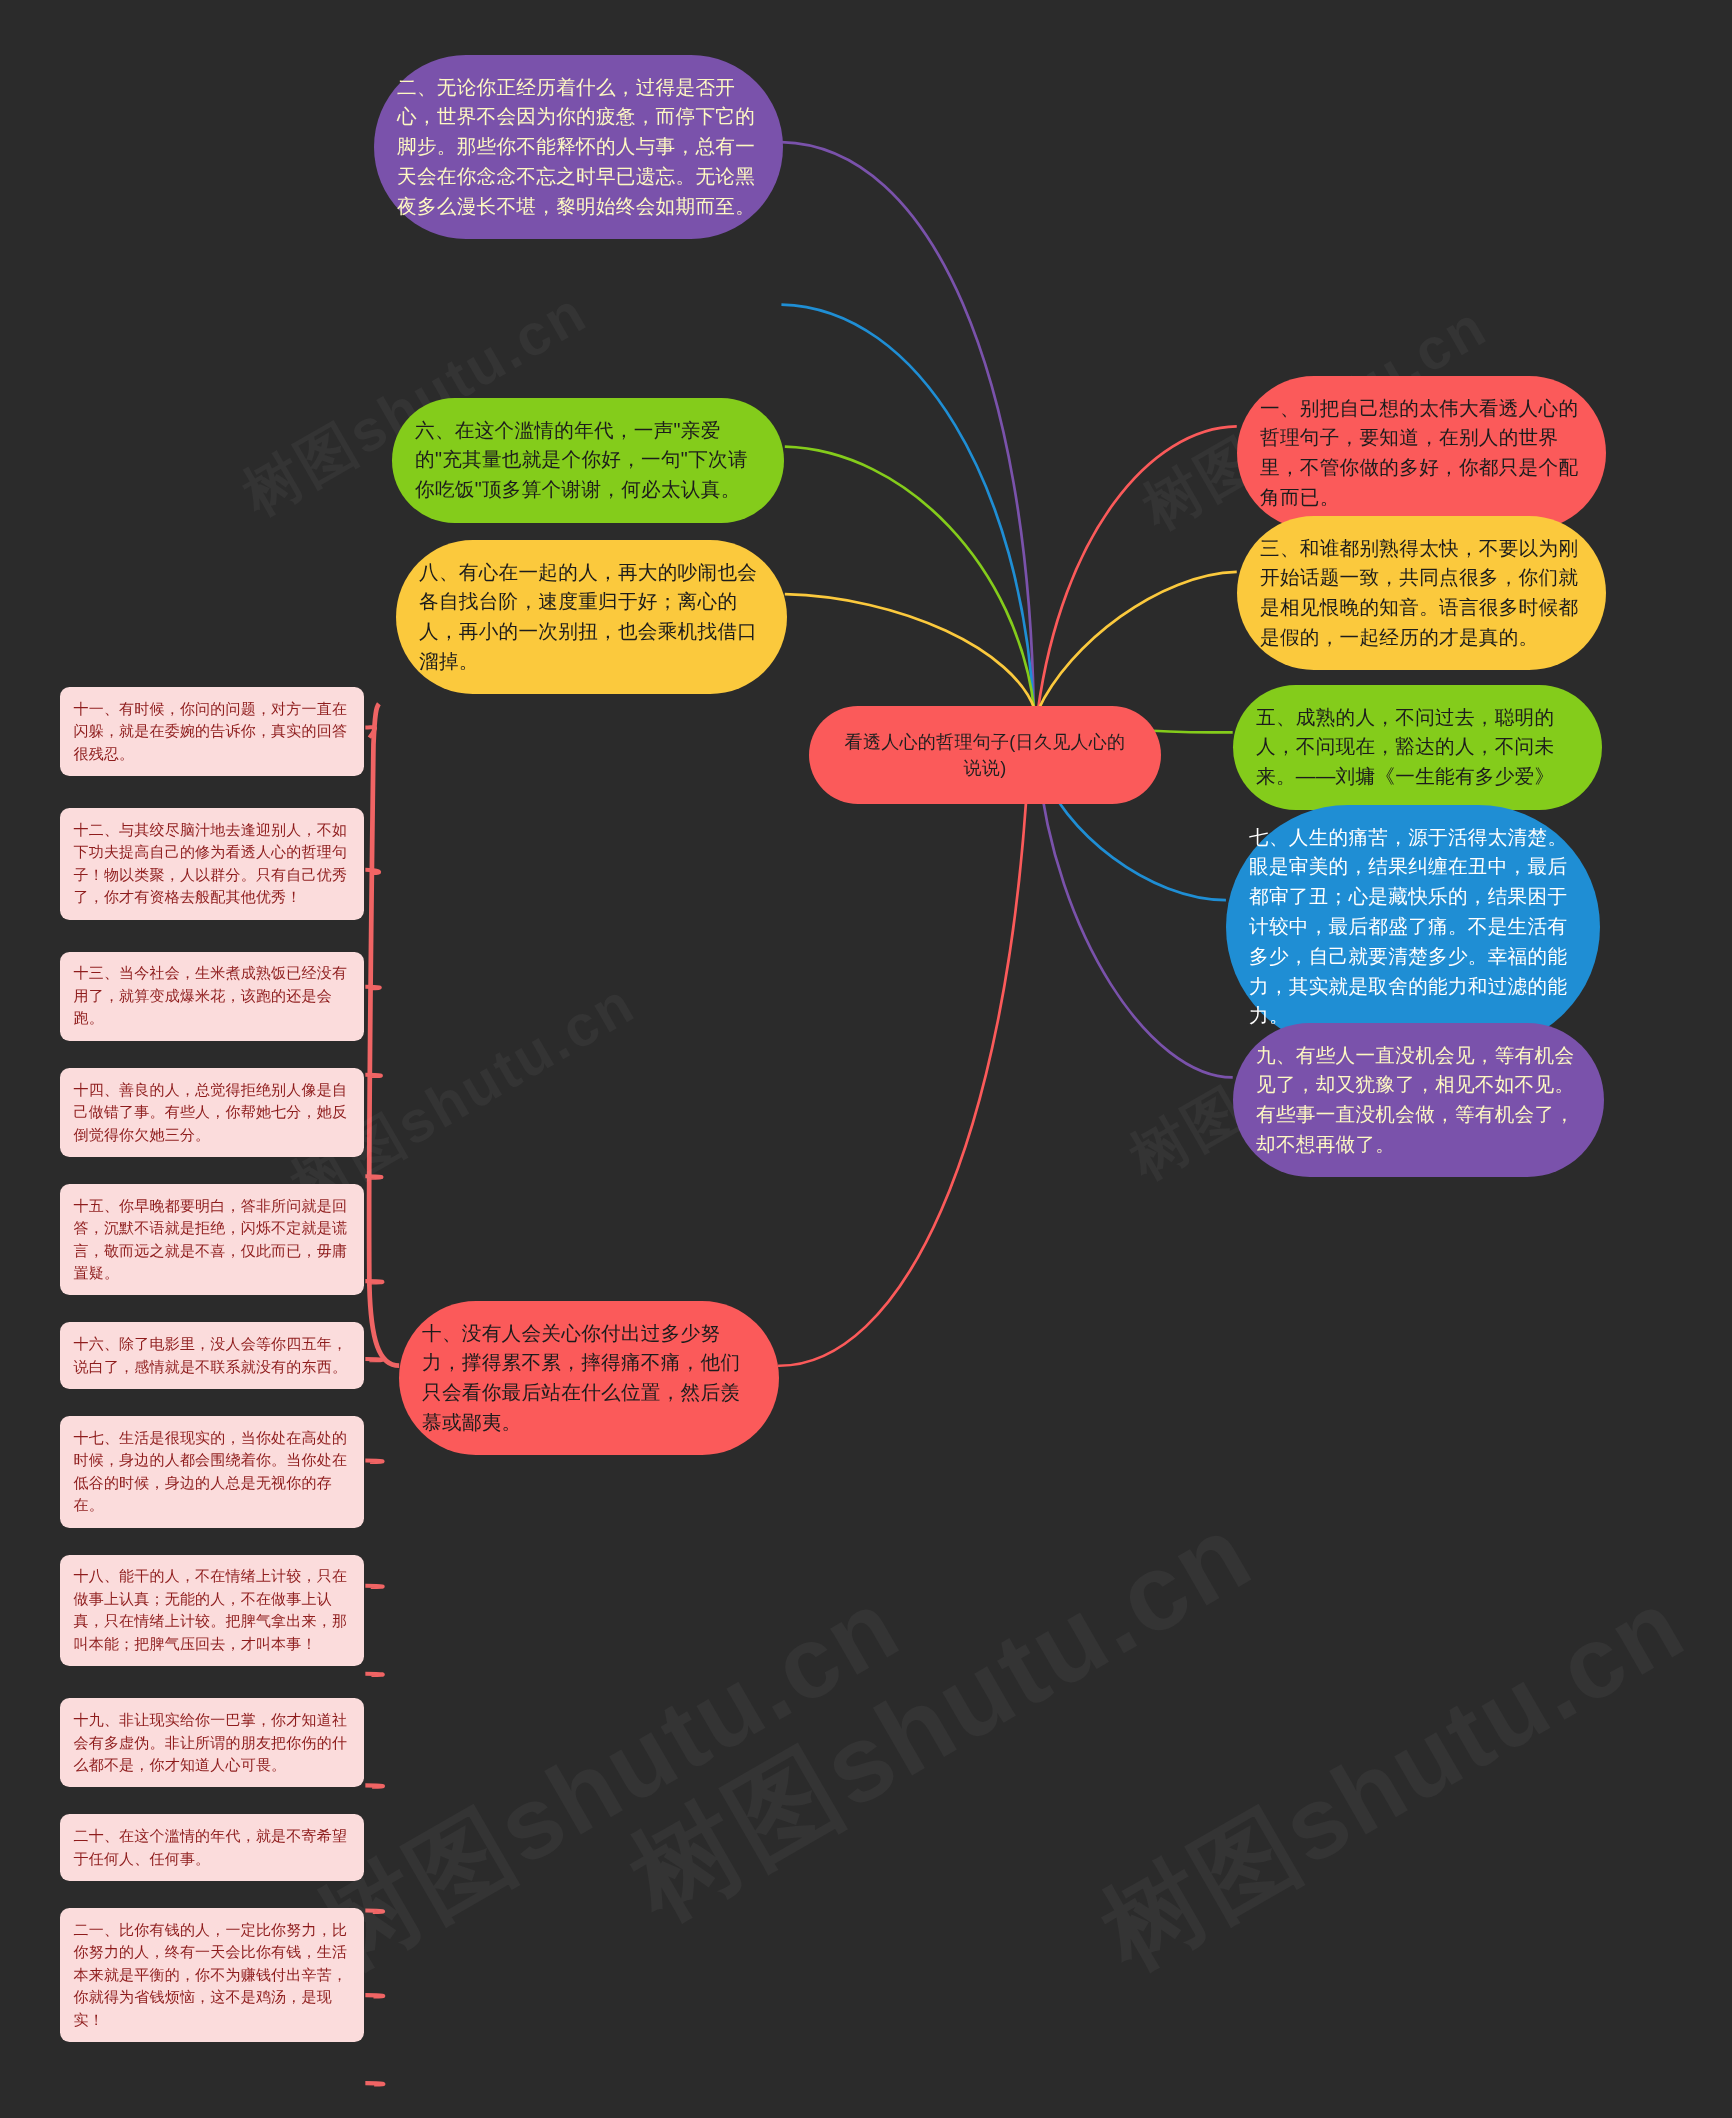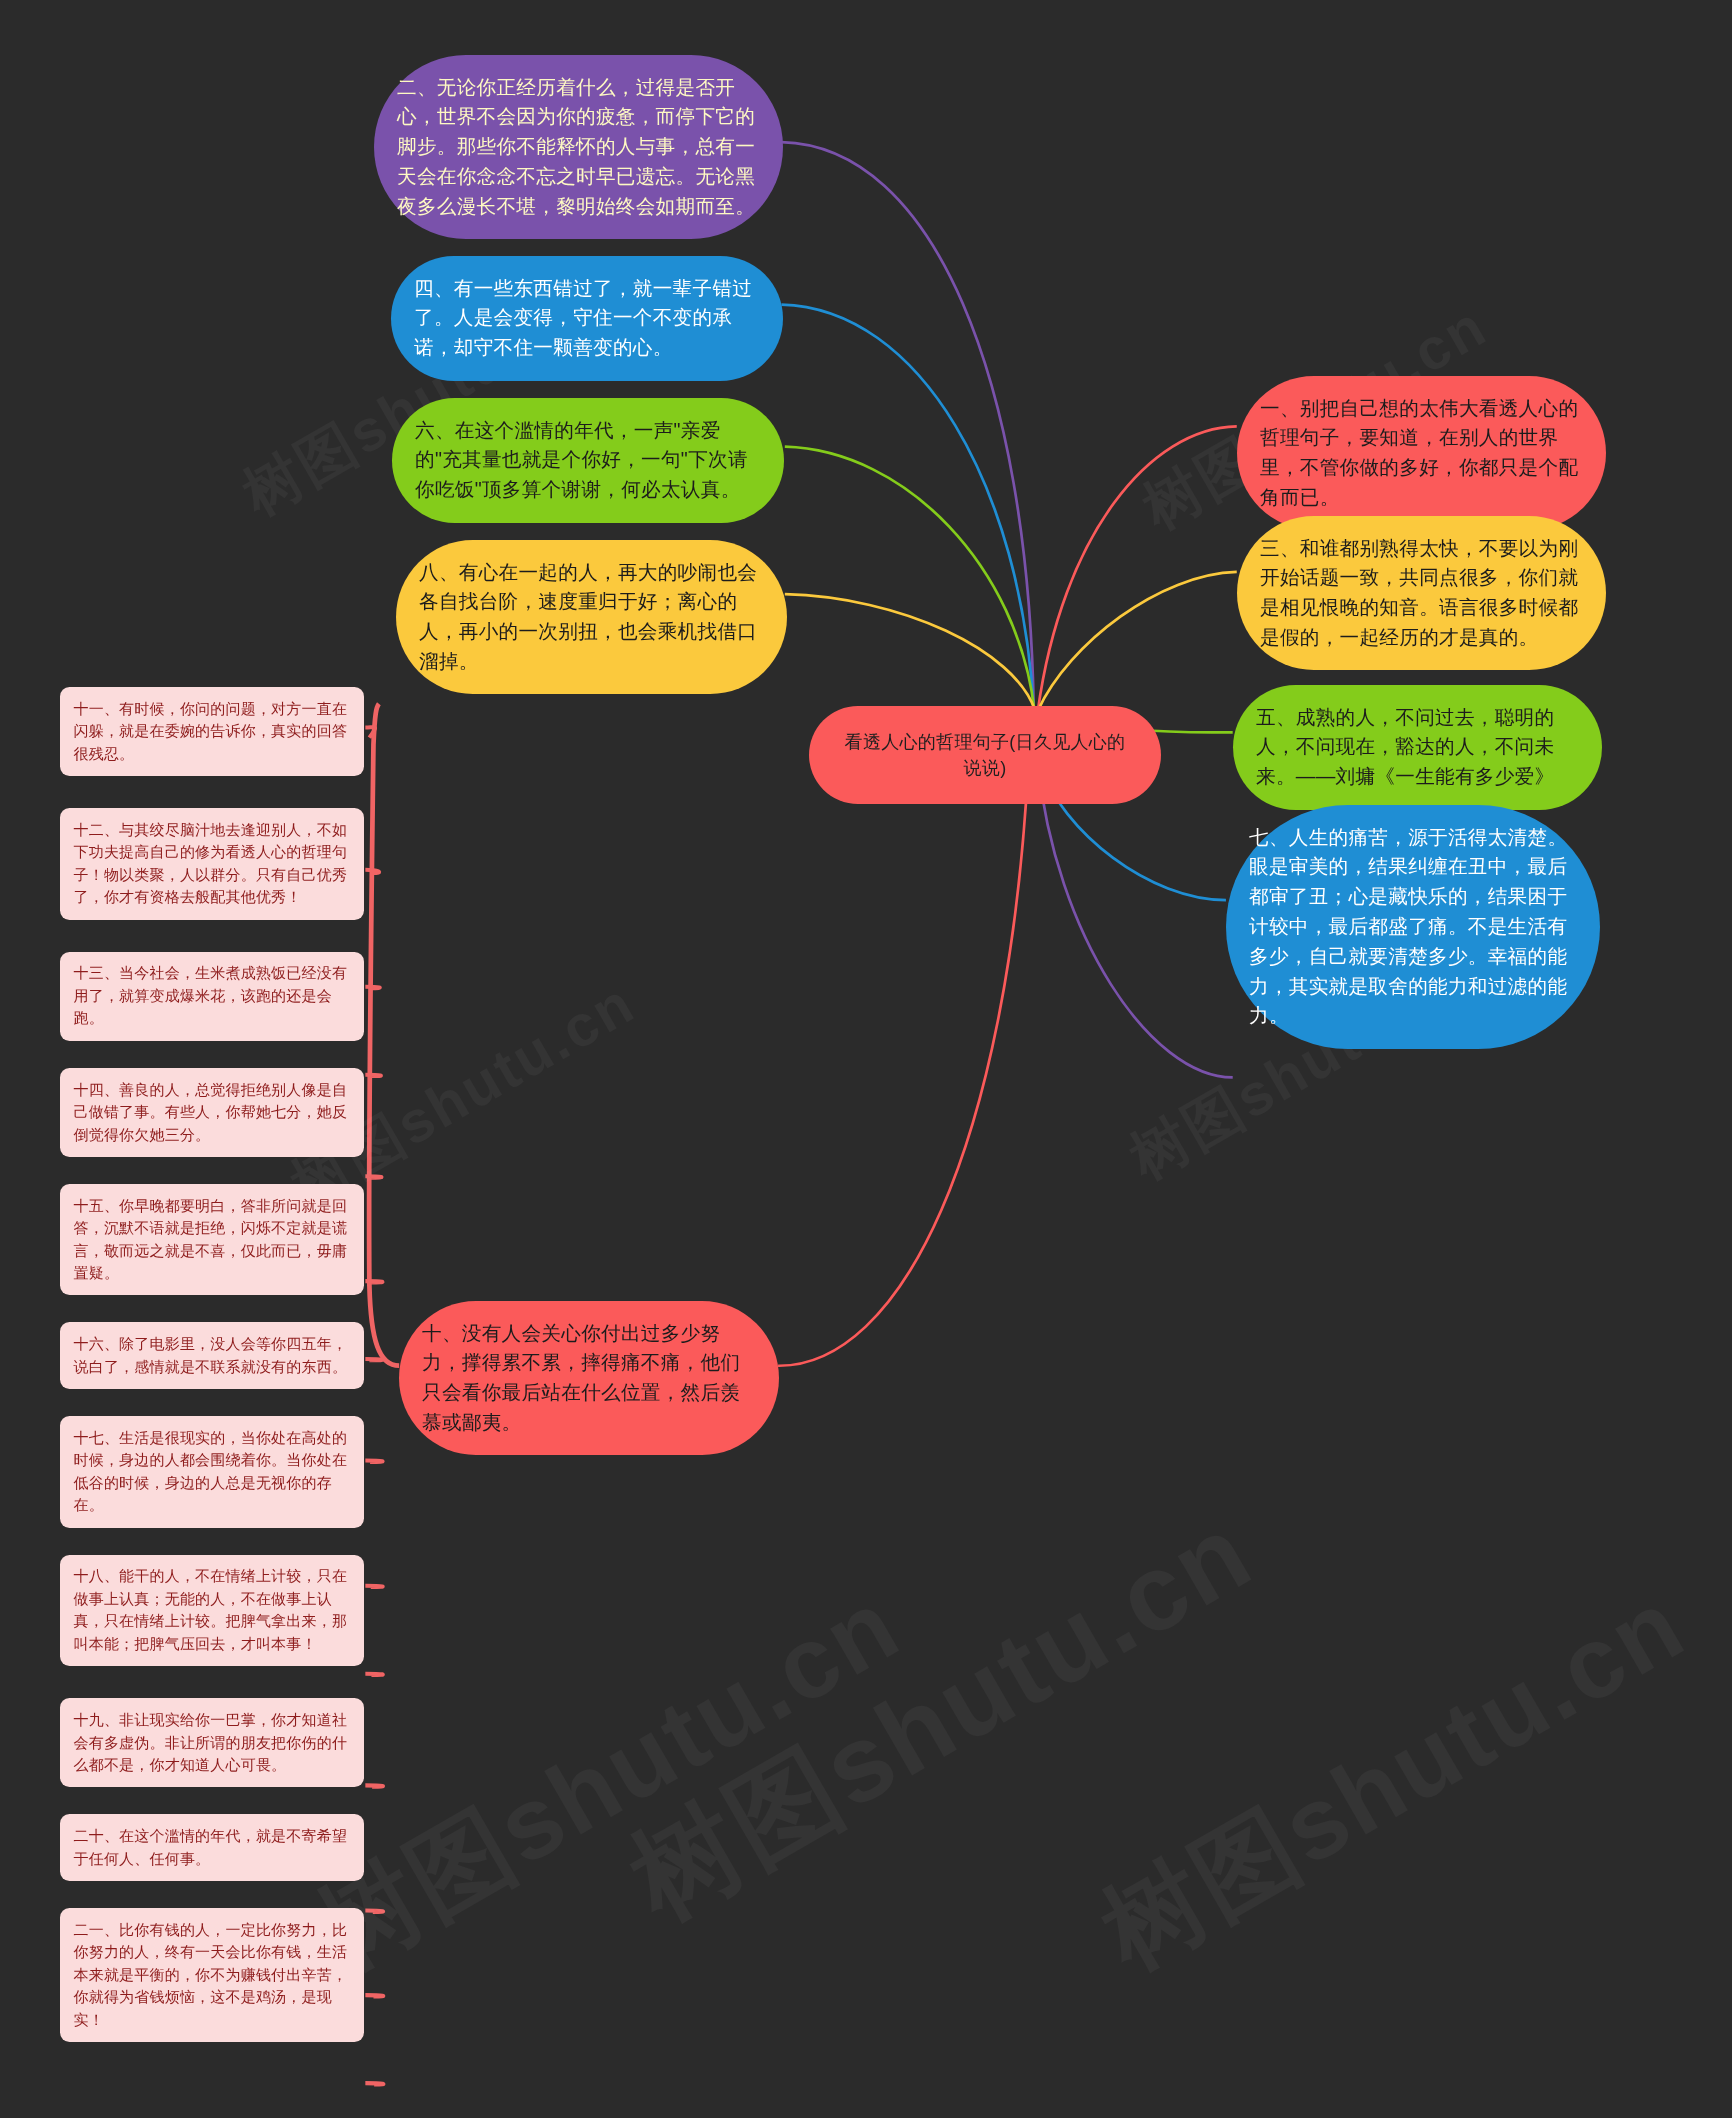--- a/index.html
+++ b/index.html
@@ -131,34 +131,34 @@
   <div class="wm" style="left:1110px; top:1029px;">树图shutu.cn</div>
   <div class="wm" style="left:271px; top:1056px;">树图shutu.cn</div>
   <div class="wm" style="left:1069px; top:1712px; font-size:101px;">树图shutu.cn</div>
   <div class="wm" style="left:284px; top:1712px; font-size:101px;">树图shutu.cn</div>
   <div class="wm" style="left:595px; top:1644px; font-size:108px;">树图shutu.cn</div>
 
   <div class="node root" style="left:809px; top:706px; width:352px;">看透人心的哲理句子(日久见人心的说说)</div>
 
   <div class="node n-purple" style="left:374px; top:55px; width:409px;">二、无论你正经历着什么，过得是否开心，世界不会因为你的疲惫，而停下它的脚步。那些你不能释怀的人与事，总有一天会在你念念不忘之时早已遗忘。无论黑夜多么漫长不堪，黎明始终会如期而至。</div>
 
-  <div class="node n-blue" style="left:391px; top:256px; width:392px;">四、有一些东西错过了，就一辈子错过了。人是会变得，守住一个不变的承诺，却守不住一颗善变的心。</div>
 
   <div class="node n-green" style="left:392px; top:398px; width:392px;">六、在这个滥情的年代，一声"亲爱的"充其量也就是个你好，一句"下次请你吃饭"顶多算个谢谢，何必太认真。</div>
 
   <div class="node n-yellow" style="left:396px; top:540px; width:391px;">八、有心在一起的人，再大的吵闹也会各自找台阶，速度重归于好；离心的人，再小的一次别扭，也会乘机找借口溜掉。</div>
 
   <div class="node n-red" style="left:1237px; top:376px; width:369px;">一、别把自己想的太伟大看透人心的哲理句子，要知道，在别人的世界里，不管你做的多好，你都只是个配角而已。</div>
 
   <div class="node n-yellow" style="left:1237px; top:516px; width:369px;">三、和谁都别熟得太快，不要以为刚开始话题一致，共同点很多，你们就是相见恨晚的知音。语言很多时候都是假的，一起经历的才是真的。</div>
 
   <div class="node n-green" style="left:1233px; top:685px; width:369px;">五、成熟的人，不问过去，聪明的人，不问现在，豁达的人，不问未来。——刘墉《一生能有多少爱》</div>
 
   <div class="node n-blue" style="left:1226px; top:805px; width:374px;">七、人生的痛苦，源于活得太清楚。眼是审美的，结果纠缠在丑中，最后都审了丑；心是藏快乐的，结果困于计较中，最后都盛了痛。不是生活有多少，自己就要清楚多少。幸福的能力，其实就是取舍的能力和过滤的能力。</div>
 
+  <div class="node n-purple" style="left:1233px; top:1023px; width:371px;">九、有些人一直没机会见，等有机会见了，却又犹豫了，相见不如不见。有些事一直没机会做，等有机会了，却不想再做了。</div>
 
   <div class="node n-red" style="left:399px; top:1301px; width:380px;">十、没有人会关心你付出过多少努力，撑得累不累，摔得痛不痛，他们只会看你最后站在什么位置，然后羡慕或鄙夷。</div>
 
   <div id="left-col">
     <div class="leaf" style="margin-bottom:32px;">十一、有时候，你问的问题，对方一直在闪躲，就是在委婉的告诉你，真实的回答很残忍。</div>
     <div class="leaf" style="margin-bottom:32px;">十二、与其绞尽脑汁地去逢迎别人，不如下功夫提高自己的修为看透人心的哲理句子！物以类聚，人以群分。只有自己优秀了，你才有资格去般配其他优秀！</div>
     <div class="leaf" style="margin-bottom:27px;">十三、当今社会，生米煮成熟饭已经没有用了，就算变成爆米花，该跑的还是会跑。</div>
     <div class="leaf" style="margin-bottom:27px;">十四、善良的人，总觉得拒绝别人像是自己做错了事。有些人，你帮她七分，她反倒觉得你欠她三分。</div>
     <div class="leaf" style="margin-bottom:27px;">十五、你早晚都要明白，答非所问就是回答，沉默不语就是拒绝，闪烁不定就是谎言，敬而远之就是不喜，仅此而已，毋庸置疑。</div>
     <div class="leaf" style="margin-bottom:27px;">十六、除了电影里，没人会等你四五年，说白了，感情就是不联系就没有的东西。</div>

